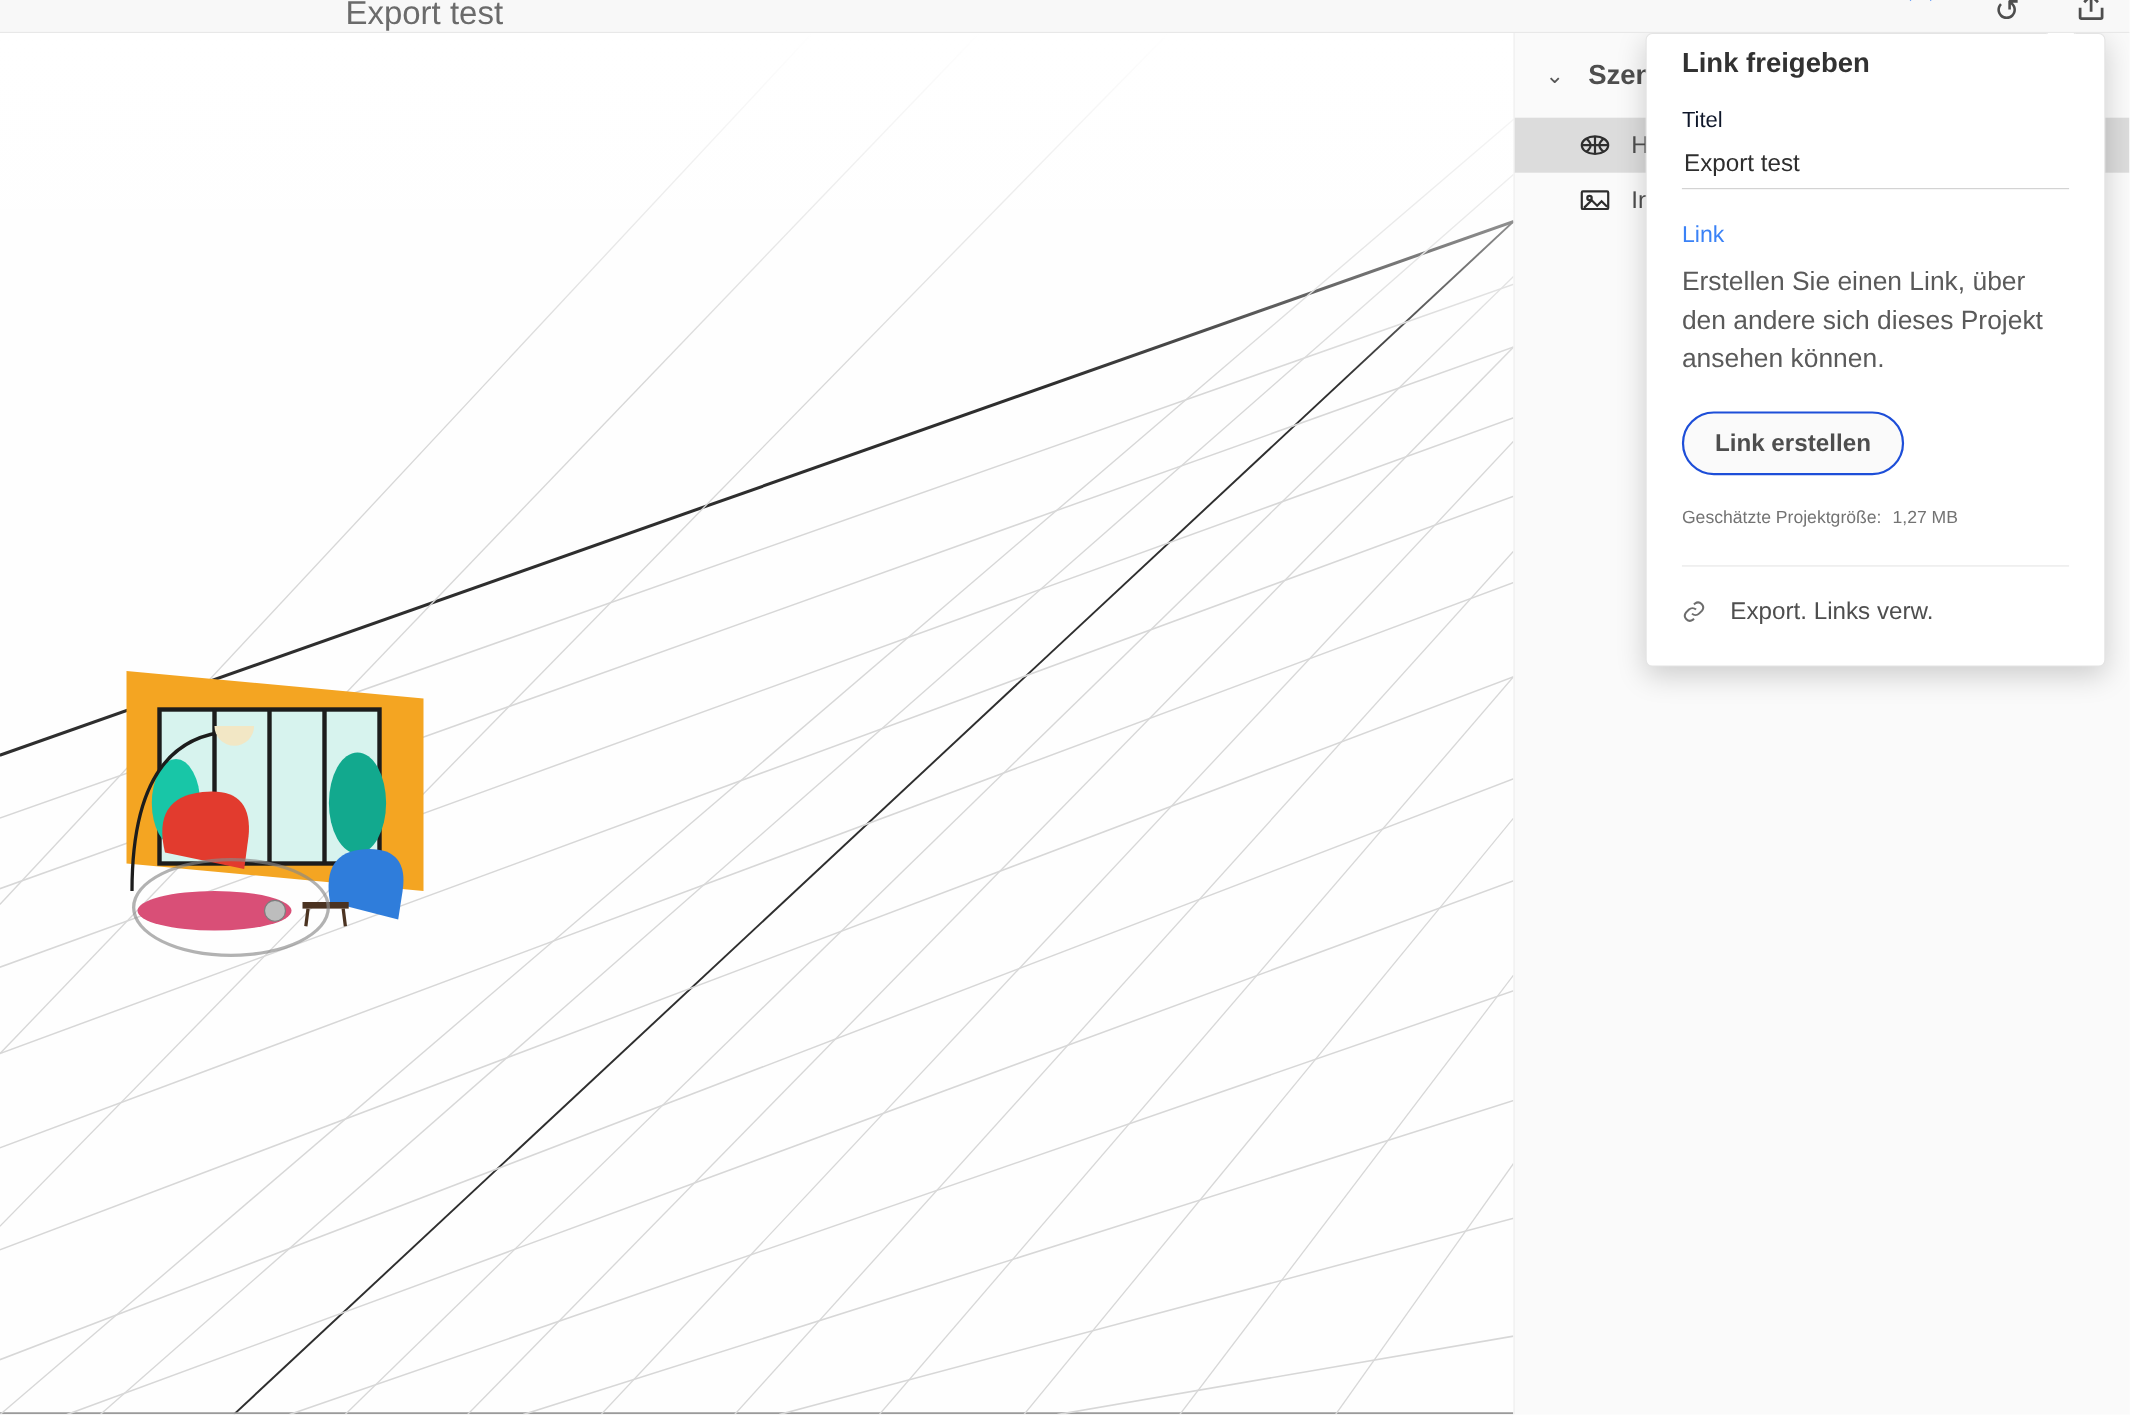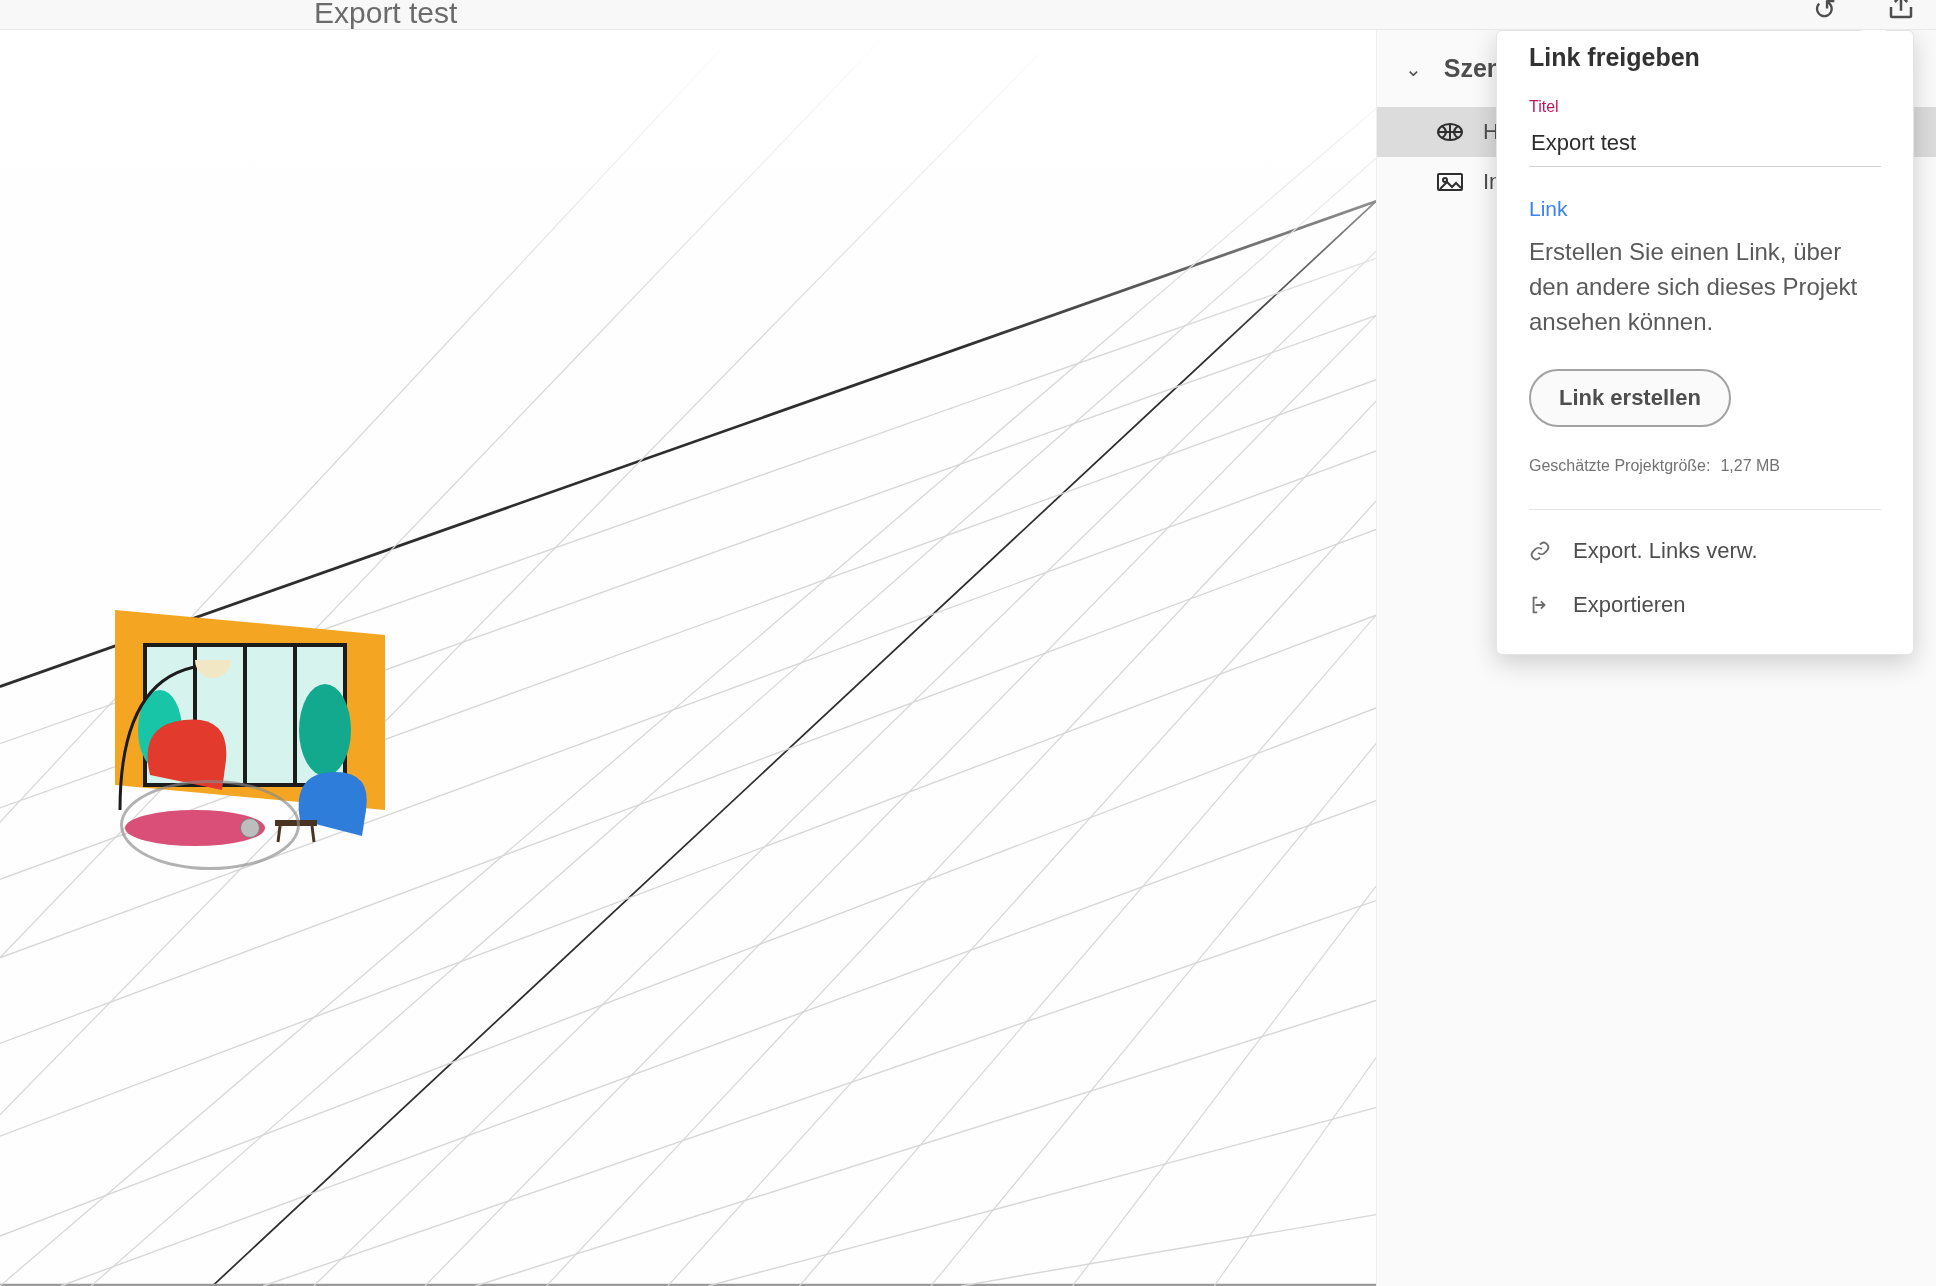--- a/index.html
+++ b/index.html
@@ -126,38 +126,38 @@
       content: "";
       position: absolute;
       top: -10px; right: 30px;
       width: 18px; height: 18px;
       background: #fff;
       border-left: 1px solid #e4e4e4;
       border-top: 1px solid #e4e4e4;
       transform: rotate(45deg);
     }
     .pop-h { font-size: 25px; font-weight: 700; color: #323232; margin-bottom: 26px; }
-    .pop-label { font-size: 16px; color: #be185d; margin-bottom: 10px; }
+    .pop-label { font-size: 20px; color: #0f172a; margin-bottom: 10px; }
     .pop-input {
       width: 100%;
       border: none;
       border-bottom: 1px solid #cfcfcf;
       font-size: 22px;
       padding: 4px 2px 10px;
       color: #2e2e2e;
       outline: none;
       margin-bottom: 30px;
       background: transparent;
     }
     .pop-sub { font-size: 21px; color: #3b82f6; margin-bottom: 14px; }
     .pop-desc { font-size: 24px; color: #5a5a5a; line-height: 1.45; margin-bottom: 30px; }
     .pop-btn {
       display: inline-block;
       padding: 14px 28px;
-      border: 2px solid #a3a3a3;
+      border: 2px solid #1d4ed8;
       border-radius: 32px;
       background: #fafafa;
       font-size: 22px; font-weight: 700; color: #4e4e4e;
       cursor: pointer;
       margin-bottom: 30px;
     }
     .pop-meta { font-size: 16px; color: #737373; display: flex; gap: 10px; margin-bottom: 34px; }
     .pop-sep { border-top: 1px solid #e5e5e5; margin-bottom: 14px; }
     .pop-link-row {
       display: flex; align-items: center; gap: 22px;
@@ -297,22 +297,16 @@
       </div>
 
       <div class="pop-sep"></div>
 
       <div class="pop-link-row">
         <svg viewBox="0 0 24 24">
             <path d="M10 14a5 5 0 0 0 7 0l3-3a5 5 0 0 0-7-7l-1 1M14 10a5 5 0 0 0-7 0l-3 3a5 5 0 0 0 7 7l1-1"></path>
           </svg>
         <span>Export. Links verw.</span>
       </div>
-      <div class="pop-link-row">
-        <svg viewBox="0 0 24 24">
-            <path d="M9 4h-4v16h4M13 8l4 4-4 4M17 12H7"></path>
-          </svg>
-        <span>Exportieren</span>
-      </div>
     </div>
   </div>
 
 </div>
 
 </body></html>

